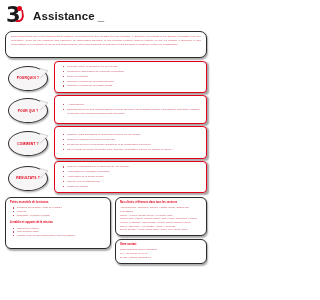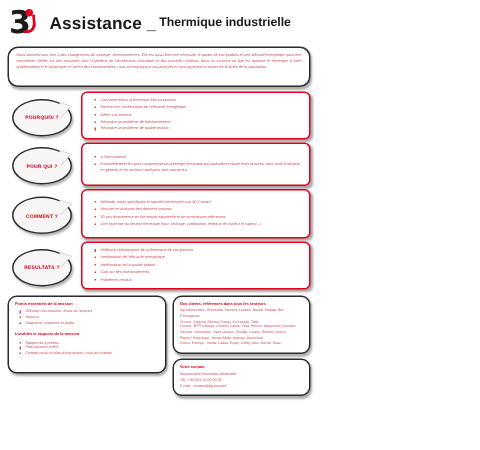--- a/index.html
+++ b/index.html
@@ -36,21 +36,21 @@
     background:#e2001a;
   }
   .logo .swoosh{
     position:absolute;left:9px;top:5px;
     width:7px;height:10px;
     border-right:2.5px solid #e2001a;
     border-bottom:2.5px solid #e2001a;
     border-radius:0 0 60% 0;
     transform:rotate(-6deg);
   }
-  .title-wrap{display:flex;align-items:flex-start;margin-left:7px;}
+  .title-wrap{display:flex;align-items:center;margin-left:7px;}
   .title-main{
     font-size:11.5px;font-weight:bold;color:#1a1a1a;
     letter-spacing:.1px;
   }
   .title-sep{
     font-size:11.5px;font-weight:bold;color:#1a1a1a;
     margin:0 2px 0 3px;
   }
   .title-sub{
     font-size:8.2px;font-weight:bold;color:#1a1a1a;
@@ -198,21 +198,20 @@
 
   <div class="header">
     <div class="logo">
       <span class="three">3</span>
       <span class="dot"></span>
       <span class="swoosh"></span>
     </div>
     <div class="title-wrap">
       <span class="title-main">Assistance</span>
       <span class="title-sep">_</span>
-      <span class="title-sub">Thermique industrielle</span>
     </div>
   </div>
 
   <div class="intro">
     <p>Nous sommes tous face à des changements de stratégie, d'environnement. Elle est aussi bien une nécessité, le garant de vos produits et une difficulté énergétique pour être compétitive. Atelier est une ressource dont l'ingénierie de l'amélioration thermique et des procédés continus, dans un contexte où que les optimise le thermique à votre problématique et le dynamique et l'avenir des consommables, nous accompagnons vos analyses et vous apportent la construire la durée de la satisfaction.</p>
   </div>
 
   <div class="sections">
 
     <div class="section">

